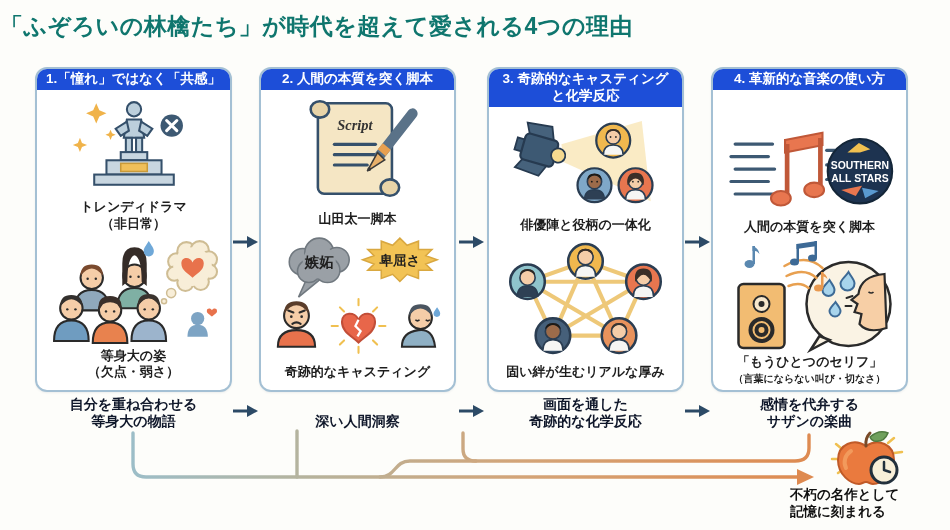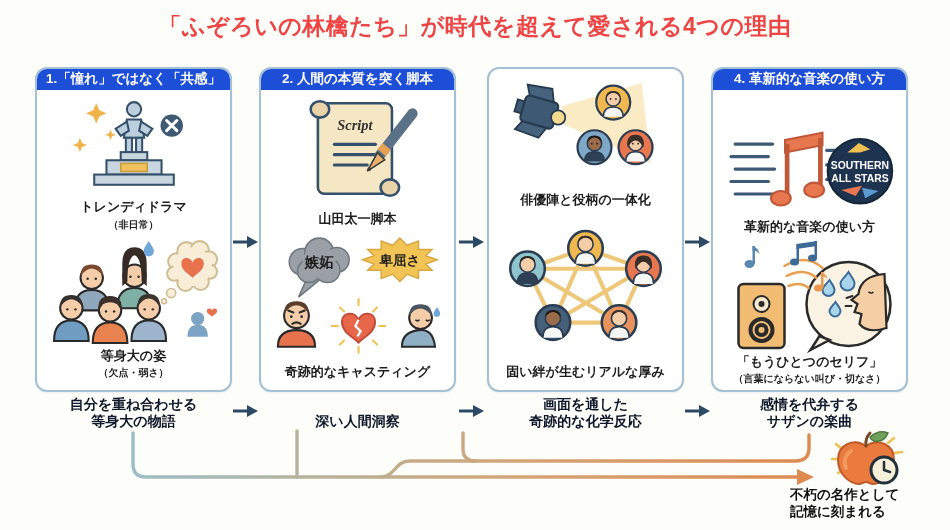--- a/index.html
+++ b/index.html
@@ -4,21 +4,21 @@
 <style>
   * { margin:0; padding:0; box-sizing:border-box; }
   html,body { width:950px; height:530px; }
   body {
     background:#fdfdfa;
     font-family:"Liberation Sans","DejaVu Sans",sans-serif;
     position:relative; overflow:hidden; color:#161616;
   }
   .title {
     position:absolute; top:11px; left:0; width:950px;
-    text-align:center; font-size:23px; font-weight:bold; color:#ef4444;
+    text-align:left; font-size:23px; font-weight:bold; color:#0f766e;
     letter-spacing:.5px;
   }
   .card {
     position:absolute; top:67px; width:197px; height:325px;
     background:#ffffff; border:2px solid #a4c0d4; border-radius:12px;
     display:flex; flex-direction:column; overflow:hidden;
     box-shadow:0 1px 2px rgba(40,70,90,.08);
   }
   .card1{left:35px;} .card2{left:259px;} .card3{left:487px;} .card4{left:711px;gap:20px;}
   .card-header {
@@ -26,21 +26,21 @@
     text-align:center; padding:2px 2px; line-height:1.25; flex:0 0 auto;
   }
   .card-body {
     flex:1; display:flex; flex-direction:column; align-items:center;
     justify-content:space-between; padding:5px 7px 9px;
   }
   .illus { flex:0 0 auto; display:block; }
   .caption {
     font-weight:bold; font-size:13px; line-height:1.28; text-align:center; color:#1d1d1d;
   }
-  .caption .sub { font-size:10px; }
+  .caption .sub { font-size:13px; }
   .summary {
     position:absolute; top:396px; width:197px; text-align:center;
     font-weight:bold; font-size:14px; line-height:1.22; color:#0f172a;
   }
   .s1{left:35px;} .s2{left:259px;} .s3{left:487px;} .s4{left:711px;}
   .harrow { position:absolute; width:27px; height:16px; }
   .overlay { position:absolute; left:0; top:0; pointer-events:none; }
   .conclusion {
     position:absolute; left:790px; top:487px; width:155px; text-align:left;
     font-weight:bold; font-size:13.5px; line-height:1.25; color:#111;
@@ -216,20 +216,24 @@
         <path d="M18 -22 C20 -19 21 -17.5 21 -16 A3.2 3.2 0 1 1 14.6 -16 C14.6 -17.5 16 -19 18 -22 Z" fill="#6fa8d8"></path>
       </g>
     </svg>
     <div class="caption">
       <span>奇跡的なキャスティング</span>
     </div>
   </div>
 </div>
 
 <div class="card card3">
+  <div class="card-header">
+    <span>3. 奇跡的なキャスティング</span><br>
+    <span>と化学反応</span>
+  </div>
   <div class="card-body">
     <svg class="illus" width="178" height="100" viewBox="0 0 175 112">
       <polygon points="60,36 150,10 160,100 62,56" fill="#f6d88c" opacity="0.5"></polygon>
       <g transform="rotate(16 40 44)">
         <polygon points="20,30 48,30 42,15 14,18" fill="#46627c" stroke="#263a50" stroke-width="2"></polygon>
         <polygon points="20,58 48,58 42,72 14,70" fill="#46627c" stroke="#263a50" stroke-width="2"></polygon>
         <rect x="8" y="37" width="10" height="14" fill="#3d5973" stroke="#263a50" stroke-width="2"></rect>
         <rect x="16" y="29" width="38" height="30" rx="5" fill="#3d5973" stroke="#263a50" stroke-width="2.5"></rect>
         <circle cx="57" cy="44" r="8" fill="#f5d98f" stroke="#263a50" stroke-width="2"></circle>
       </g>
@@ -335,21 +339,21 @@
       <g>
         <circle cx="128" cy="54" r="31" fill="#1d3350" stroke="#142638" stroke-width="2"></circle>
         <polygon points="116,36 127,27 138,33 128,36" fill="#f0c050"></polygon>
         <text x="128" y="52" text-anchor="middle" font-size="10" font-weight="bold" fill="#fff" letter-spacing="0">SOUTHERN</text>
         <text x="128" y="64" text-anchor="middle" font-size="10" font-weight="bold" fill="#fff">ALL STARS</text>
         <polygon points="110,72 130,68 124,78" fill="#e8764f"></polygon>
         <polygon points="130,70 146,73 133,80" fill="#5a9ad0"></polygon>
       </g>
     </svg>
     <div class="caption">
-      <span>革新的な音楽の使い方</span>
+      <span>人間の本質を突く脚本</span>
     </div>
     <svg class="illus" width="180" height="118" viewBox="0 0 175 118">
       <g>
         <circle cx="126" cy="68" r="42" fill="#faf3e4" stroke="#2a2a2a" stroke-width="2.5"></circle>
         <polygon points="97,100 88,114 107,104" fill="#faf3e4" stroke="#2a2a2a" stroke-width="2.5"></polygon>
         <g fill="#a8d4ec" stroke="#3d6a96" stroke-width="2">
           <path d="M107 44 C110 49 112 51 112 54 A6 6 0 1 1 100 54 C100 51 103 49 107 44 Z"></path>
           <path d="M126 36 C129.5 42 132 44 132 47.5 A7 7 0 1 1 118 47.5 C118 44 122 42 126 36 Z"></path>
           <path d="M113 66 C116 70.5 118 72.5 118 75 A5.5 5.5 0 1 1 107 75 C107 72.5 109.5 70.5 113 66 Z"></path>
         </g>

